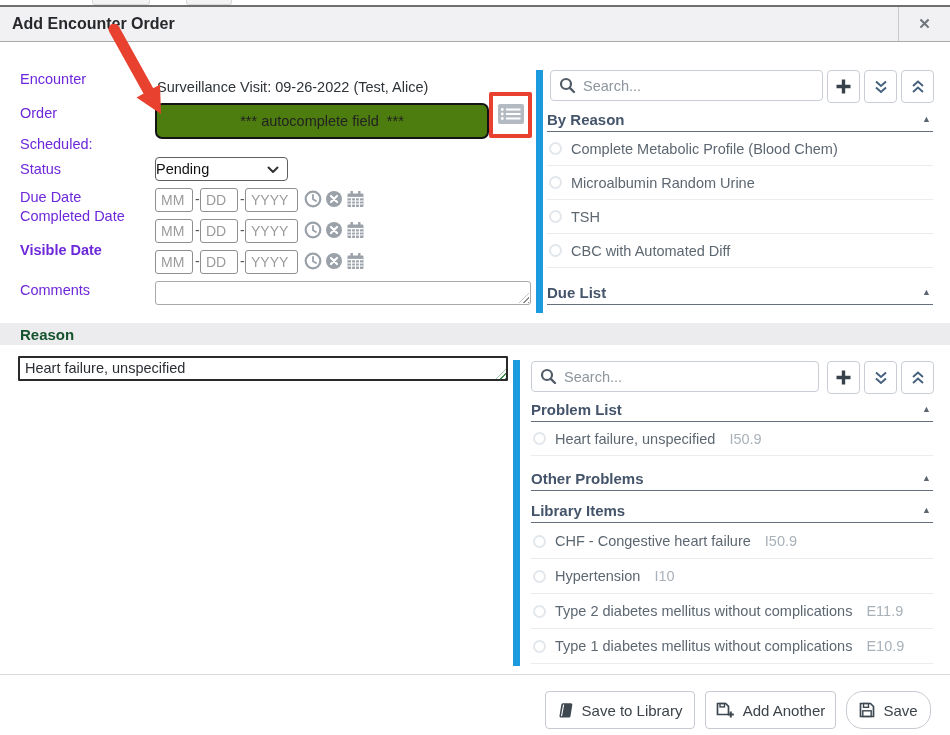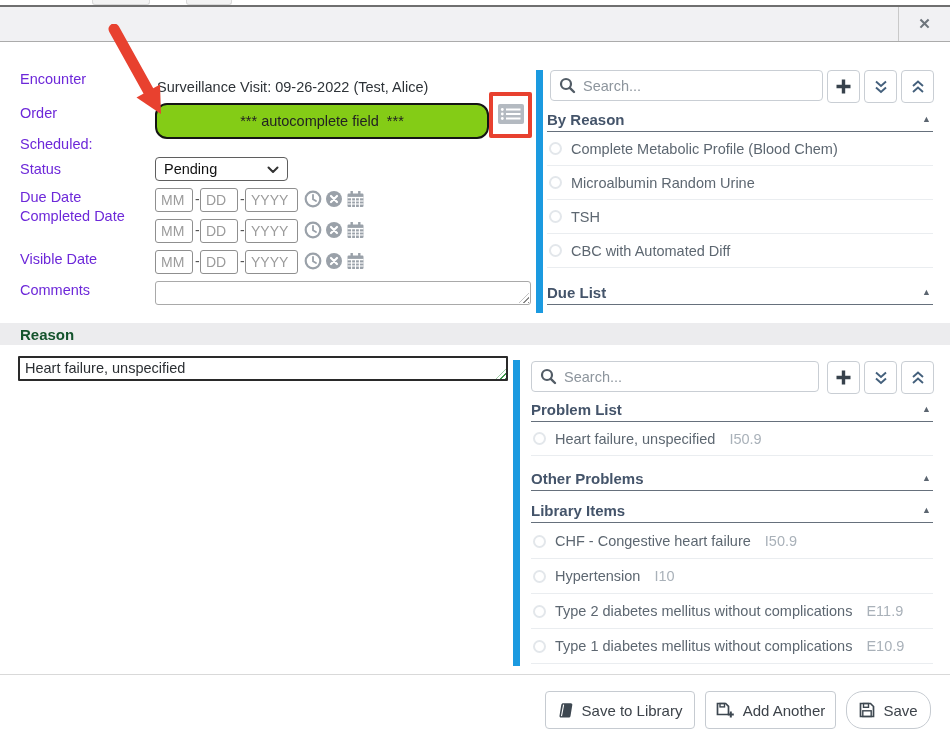--- a/index.html
+++ b/index.html
@@ -30,29 +30,29 @@
     display:flex; align-items:center; justify-content:center;
     cursor:pointer; font-size:15px; font-weight:bold; color:#6e757c;
   }
 
   .lbl { position:absolute; left:20px; font-size:14.5px; color:#6d28d9; white-space:nowrap; }
   .value-text { font-size:14.5px; color:#2e3338; white-space:nowrap; }
 
   input, textarea { font-family:"Liberation Sans", sans-serif; outline:none; }
   .order-input {
     position:absolute; left:155px; top:103px; width:334px; height:26px;
-    border:2px solid #141414; border-radius:12px; background:#84cc16;
+    border:2px solid #141414; border-radius:7px; background:#4d7c0f;
     font-size:14.5px; color:#222; text-align:center; padding:16px 6px;
   }
   .picker-btn { position:absolute; left:495px; top:99px; width:32px; height:32px; background:transparent; border:none; cursor:pointer; padding:2px; }
 
   .status-select {
     position:absolute; left:155px; top:157px; width:133px; height:24px;
     border:1.5px solid #5f5f5f; border-radius:4px; background:#fff;
-    display:flex; align-items:center; padding:0 8px; cursor:pointer;
+    display:flex; align-items:center; padding:0 0; cursor:pointer;
     font-size:14.5px; color:#111;
   }
   .status-select svg { position:absolute; right:8px; top:8px; }
 
   .date-in {
     height:24px; border:1.5px solid #8f8f8f; border-radius:3px; background:#fff;
     font-size:14px; color:#333; padding:0 5px;
   }
   .date-in::placeholder { color:#9b9b9b; }
   .dash { position:absolute; font-size:14px; color:#555; }
@@ -123,20 +123,21 @@
   .annot { position:absolute; pointer-events:none; }
   .red-box { border:4px solid #e8412f; border-radius:2px; }
 </style>
 </head>
 <body>
 
 <div class="frag" style="left:92px; width:58px;"></div>
 <div class="frag" style="left:186px; width:46px;"></div>
 
 <div class="titlebar">
+  <div class="title">Add Encounter Order</div>
   <div class="close-btn">
     <span>✕</span>
   </div>
 </div>
 
 <div class="lbl" style="top:71px;">Encounter</div>
 <div class="abs value-text" style="left:157px; top:79px;">Surveillance Visit: 09-26-2022 (Test, Alice)</div>
 
 <div class="lbl" style="top:105px;">Order</div>
 <input class="order-input" value="*** autocomplete field  ***" style="">
@@ -161,21 +162,21 @@
 <div class="lbl" style="top:161px;">Status</div>
 <div class="status-select">
   <span>Pending</span>
   <svg width="12" height="8" viewBox="0 0 12 8">
     <path d="M1.5 1.5l4.5 4.5 4.5-4.5" fill="none" stroke="#333" stroke-width="2" stroke-linecap="round" stroke-linejoin="round"></path>
   </svg>
 </div>
 
 <div class="lbl" style="top:189px;">Due Date</div>
 <div class="lbl" style="top:208px;">Completed Date</div>
-<div class="lbl" style="top:251px;">Visible Date</div>
+<div class="lbl" style="top:242px;font-weight:bold;">Visible Date</div>
 
 <div id="date-rows">
   <div>
     <input class="abs date-in" style="left: 155px; width: 38px; top: 188px;" placeholder="MM">
     <span class="dash" style="left: 195px; top: 191px;">-</span>
     <input class="abs date-in" style="left: 200px; width: 38px; top: 188px;" placeholder="DD">
     <span class="dash" style="left: 240px; top: 191px;">-</span>
     <input class="abs date-in" style="left: 245px; width: 53px; top: 188px;" placeholder="YYYY">
     <button class="date-iconbtn" style="left: 303px; top: 190px;">
       <svg width="18" height="18" viewBox="0 0 18 18">

